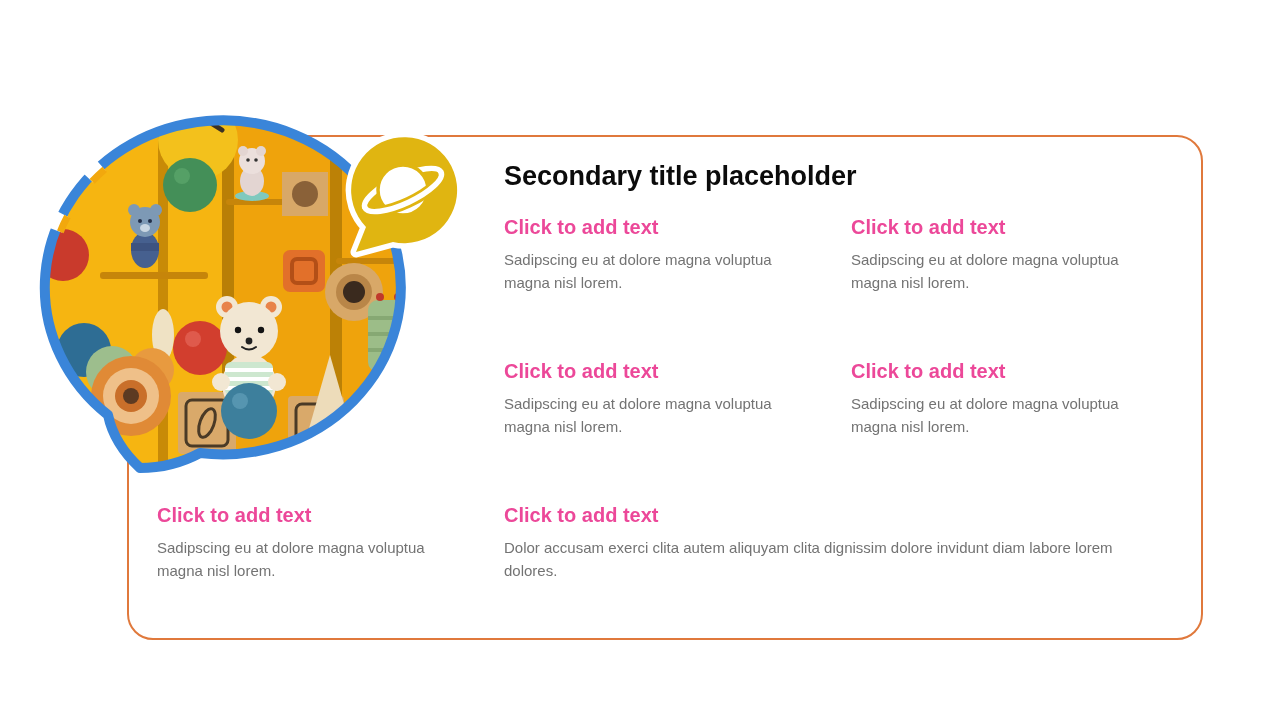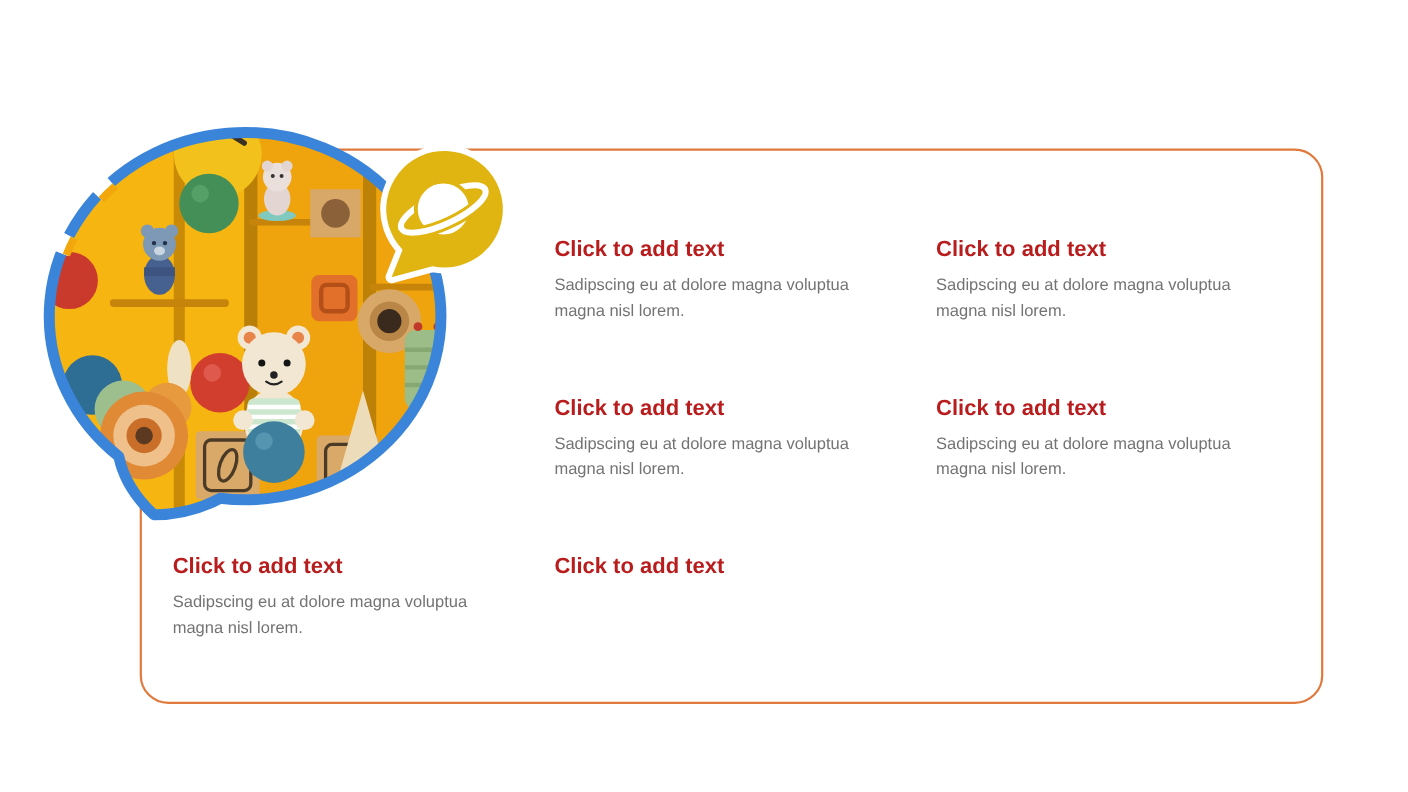--- a/index.html
+++ b/index.html
@@ -3,37 +3,38 @@
 <meta charset="utf-8">
 <style>
   html,body{margin:0;padding:0;background:#ffffff;}
   .stage{position:relative;width:1280px;height:720px;background:#ffffff;overflow:hidden;
          font-family:"Liberation Sans",sans-serif;}
   .card{position:absolute;left:127px;top:135px;width:1072px;height:501px;
         border:2px solid #E0793C;border-radius:26px;background:transparent;}
   .title{position:absolute;left:504px;top:159px;font-size:27px;font-weight:700;
          color:#0b0b0b;letter-spacing:0;line-height:34px;white-space:nowrap;}
   .tb{position:absolute;}
-  .tb .h{font-size:20px;font-weight:700;color:#b91c1c;line-height:26px;}
+  .tb .h{font-size:20px;font-weight:700;color:#ec4899;line-height:26px;}
   .tb .p{font-size:15px;font-weight:400;color:#737373;line-height:23px;margin-top:8px;}
   .g0{left:504px;top:214px;width:300px;}
   .g1{left:851px;top:214px;width:300px;}
   .g2{left:504px;top:358px;width:300px;}
   .g3{left:851px;top:358px;width:300px;}
   .f0{left:157px;top:502px;width:300px;}
   .f1{left:504px;top:502px;width:660px;}
   svg.art{position:absolute;left:0;top:0;pointer-events:none;}
 </style>
 </head>
 <body>
 
 <div class="stage">
 
   <div class="card"></div>
 
+  <div class="title">Secondary title placeholder</div>
 
   <div class="tb g0">
     <div class="h">Click to add text</div>
     <div class="p">Sadipscing eu at dolore magna voluptua magna nisl lorem.</div>
   </div>
   <div class="tb g1">
     <div class="h">Click to add text</div>
     <div class="p">Sadipscing eu at dolore magna voluptua magna nisl lorem.</div>
   </div>
   <div class="tb g2">
@@ -44,20 +45,21 @@
     <div class="h">Click to add text</div>
     <div class="p">Sadipscing eu at dolore magna voluptua magna nisl lorem.</div>
   </div>
 
   <div class="tb f0">
     <div class="h">Click to add text</div>
     <div class="p">Sadipscing eu at dolore magna voluptua magna nisl lorem.</div>
   </div>
   <div class="tb f1">
     <div class="h">Click to add text</div>
+    <div class="p">Dolor accusam exerci clita autem aliquyam clita dignissim dolore invidunt diam labore lorem dolores.</div>
   </div>
 
   <svg class="art" width="1280" height="720" viewBox="0 0 1280 720" aria-hidden="true">
     <defs>
       <clipPath id="bubbleClip">
         <path d="M 108 415 A 178 167 0 1 1 200 453 Q 172 468 140 468 Q 114 444 108 415 Z"></path>
       </clipPath>
     </defs>
 
     <g clip-path="url(#bubbleClip)">

